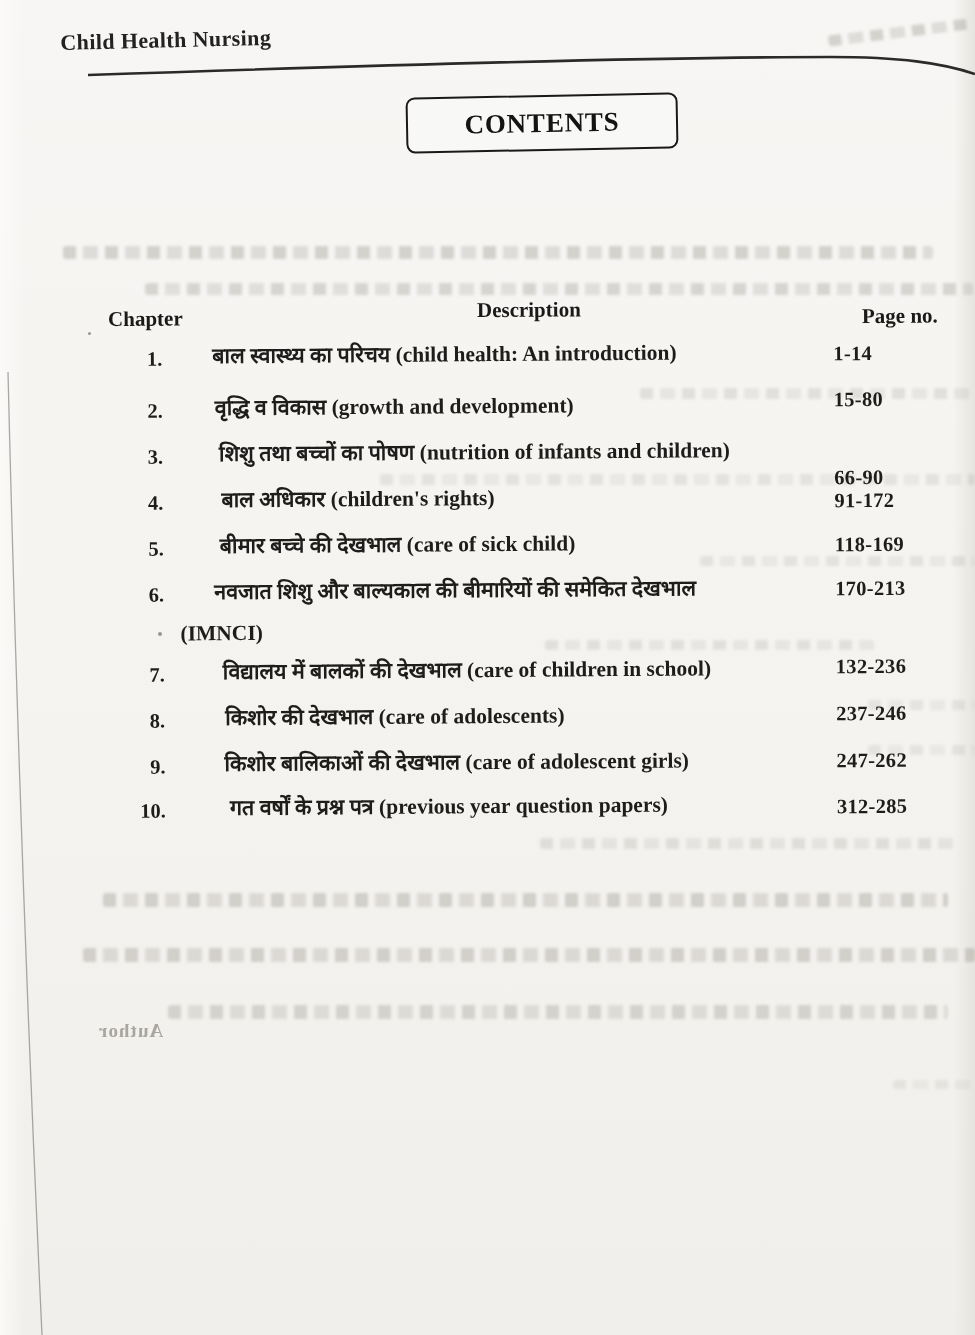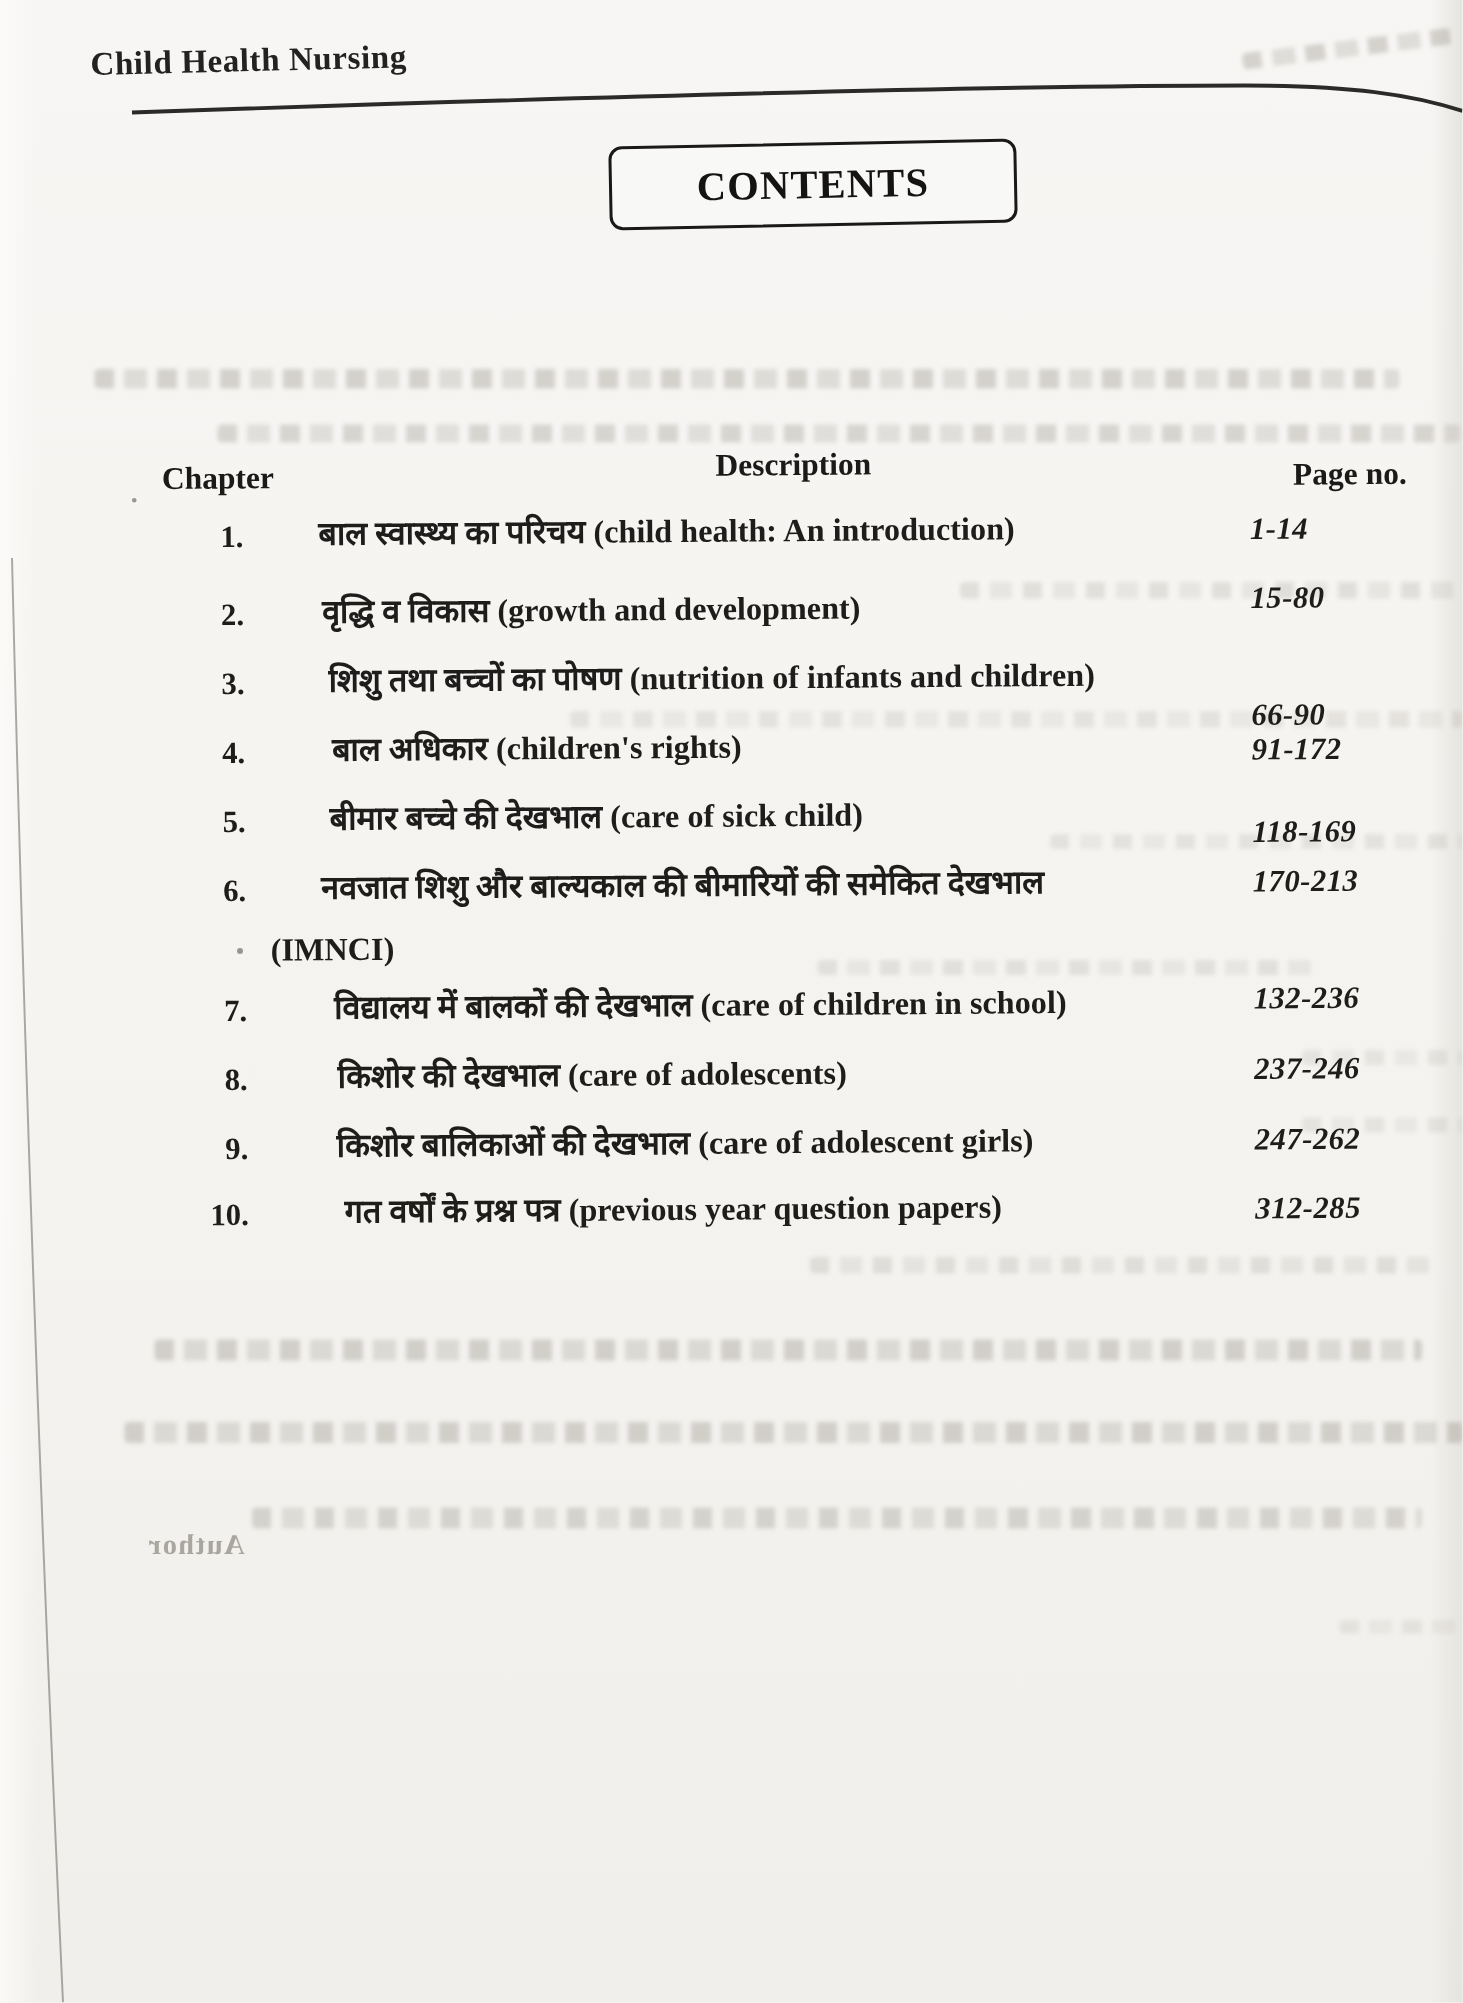--- a/index.html
+++ b/index.html
@@ -53,21 +53,21 @@
   .desc{
     position:absolute;left:212px;top:-4px;width:616px;
     font-size:21.5px;font-weight:700;line-height:1.25;
   }
   .desc-line2{
     display:block;margin-left:-34px;margin-top:14px;
     font-size:21.5px;font-weight:700;
   }
   .pg-val{
     position:absolute;left:833px;top:0;
-    font-size:20.5px;font-weight:700;letter-spacing:.3px;font-style:italic;
+    font-size:20.5px;font-weight:700;letter-spacing:.3px;
   }
   
   .ghost{
     position:absolute;z-index:1;pointer-events:none;
     background:repeating-linear-gradient(90deg,
       rgba(122,116,104,.55) 0px 13px,
       rgba(122,116,104,0) 13px 20px,
       rgba(122,116,104,.38) 20px 35px,
       rgba(122,116,104,0) 35px 42px);
     filter:blur(1.4px);border-radius:3px;
@@ -123,21 +123,21 @@
     <span class="pg-val" style="top: -2px; margin-top: 28px;">66-90</span>
   </div>
         <div class="row" style="top: 492px;">
     <span class="num">4.</span>
     <span class="desc" style="margin-left: 8px;">बाल अधिकार (children's rights)</span>
     <span class="pg-val" style="top: 3px;">91-172</span>
   </div>
         <div class="row" style="top: 538px;">
     <span class="num">5.</span>
     <span class="desc" style="margin-left: 6px;">बीमार बच्चे की देखभाल (care of sick child)</span>
-    <span class="pg-val" style="top: 12px;">118-169</span>
+    <span class="pg-val" style="top: 1px;">118-169</span>
   </div>
         <div class="row" style="top: 584px;">
     <span class="num">6.</span>
     <span class="desc" style="margin-left: 0px;">नवजात शिशु और बाल्यकाल की बीमारियों की समेकित देखभाल<span class="desc-line2">(IMNCI)</span></span>
     <span class="pg-val" style="top: -1px;">170-213</span>
   </div>
         <div class="row" style="top: 664px;">
     <span class="num">7.</span>
     <span class="desc" style="margin-left: 8px;">विद्यालय में बालकों की देखभाल (care of children in school)</span>
     <span class="pg-val" style="top: -3px;">132-236</span>

